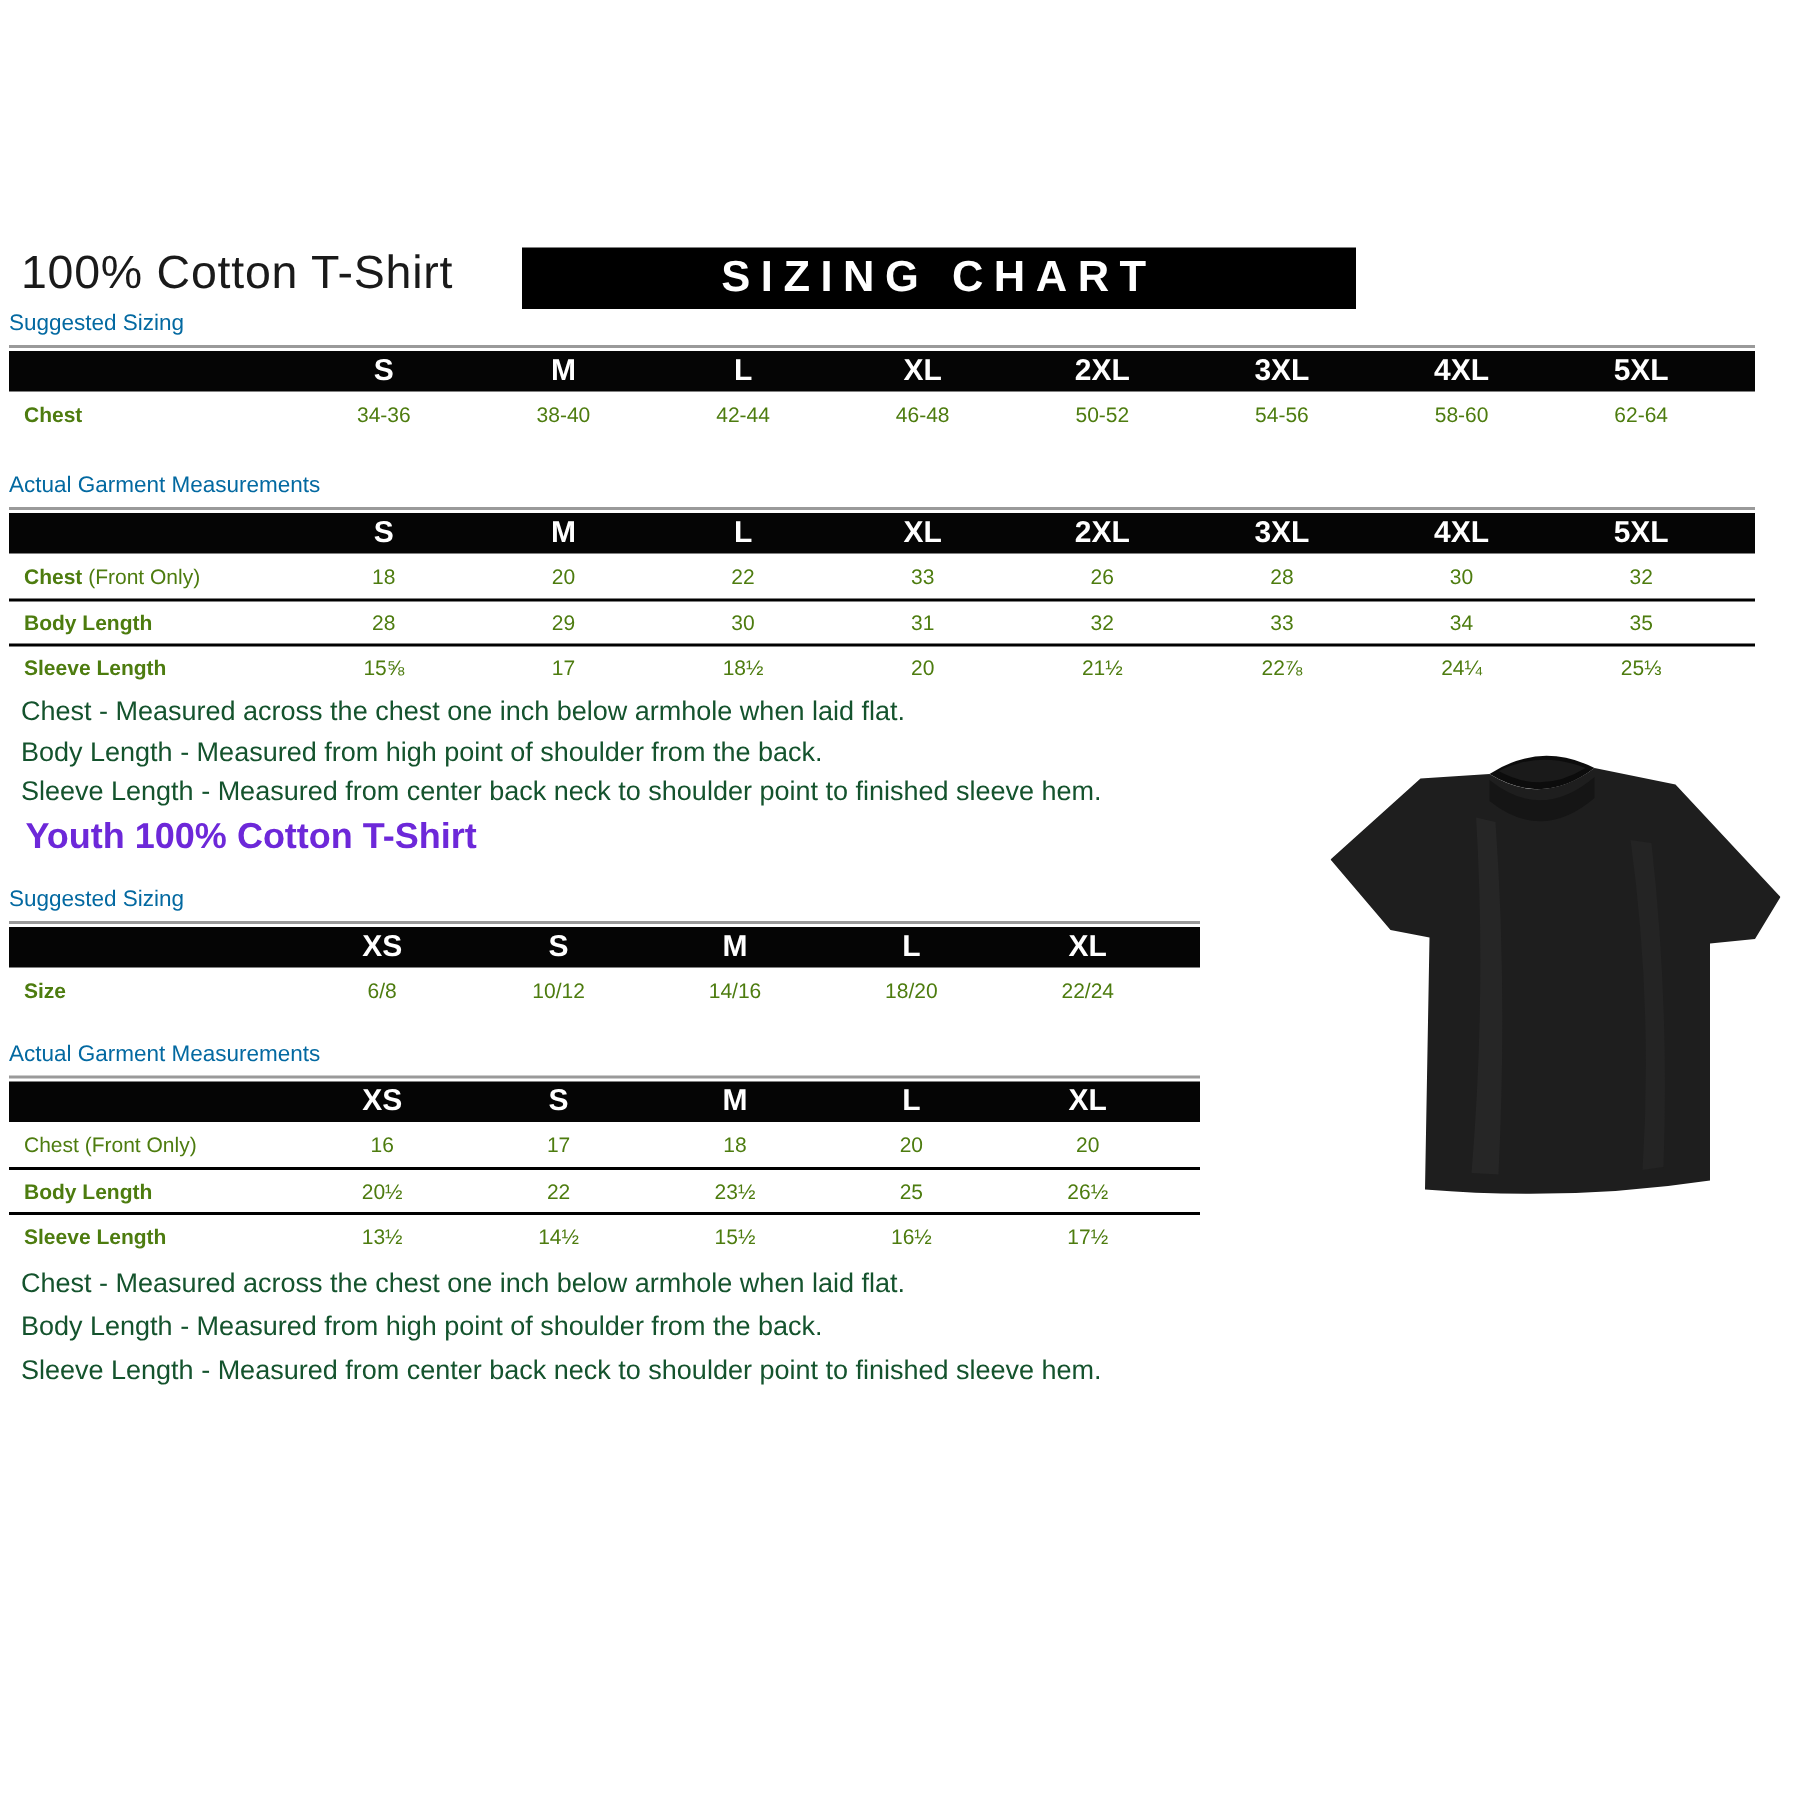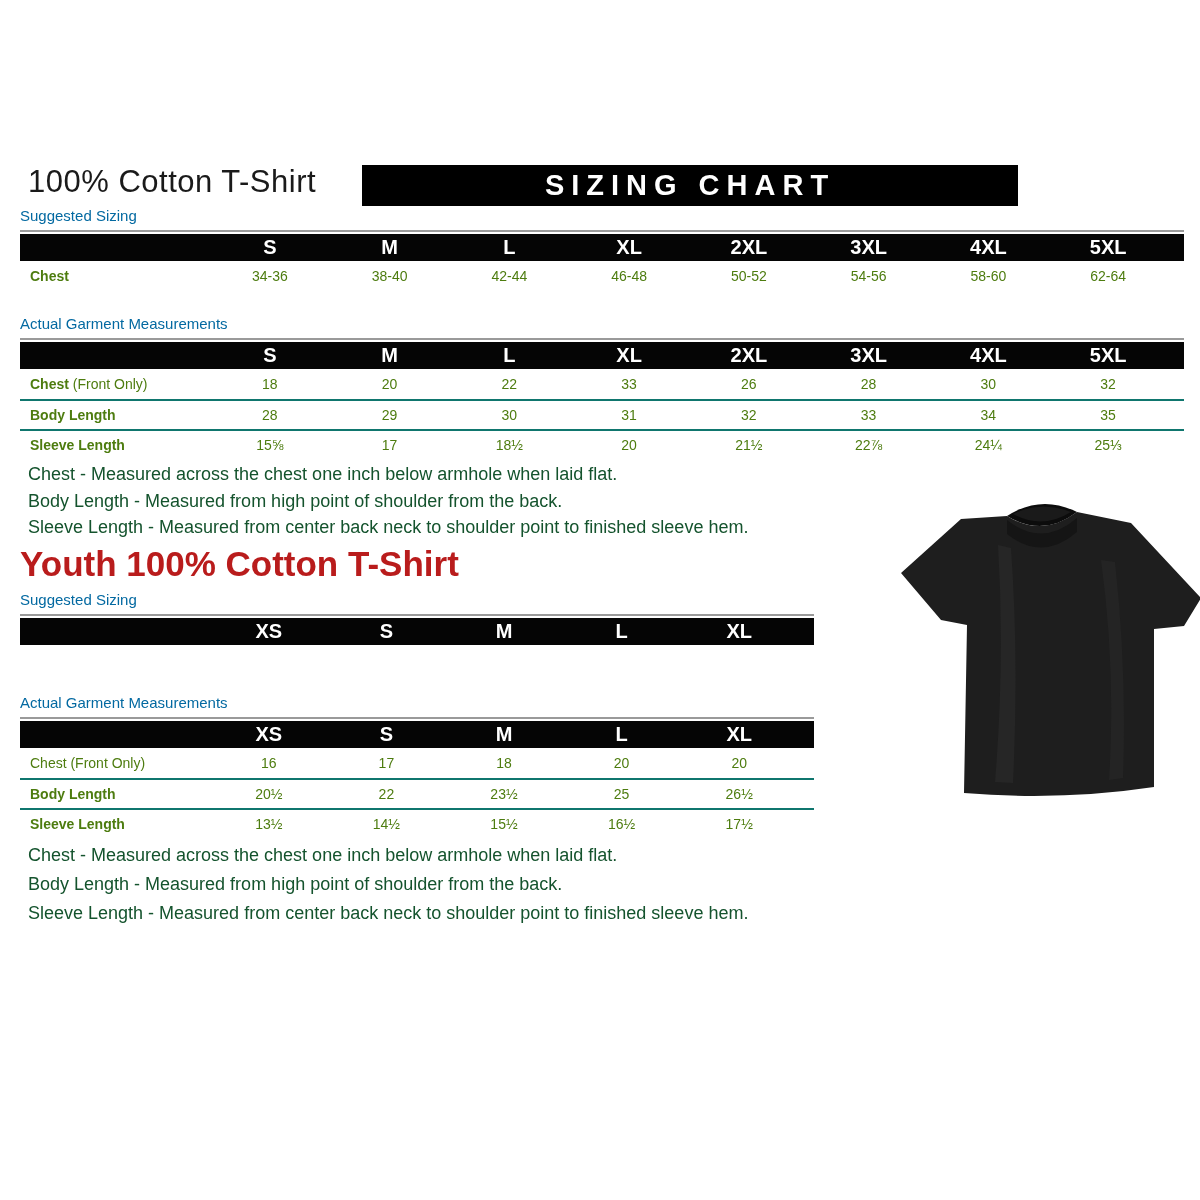--- a/index.html
+++ b/index.html
@@ -2,50 +2,50 @@
 <html><head>
 <meta charset="utf-8">
 <style>
   html,body { margin:0; padding:0; }
   body {
     width:1200px; height:1200px; position:relative;
     background:#ffffff; color:#111;
     font-family:"Liberation Sans","DejaVu Sans",sans-serif;
     overflow:hidden;
   }
-  .abs { position:absolute;margin-left:14px; }
+  .abs { position:absolute; }
 
   .main-title {
     left:14px; top:164px; font-size:31px; letter-spacing:0.5px; color:#1a1a1a;
   }
   .banner {
-    left:348px; top:165px; width:656px; height:41px;
+    left:348px; top:165px; width:556px; height:41px;
     background:#000; color:#fff; display:flex; align-items:center; justify-content:center;
     font-weight:bold; font-size:29px; letter-spacing:7px;
   }
   .section-label { font-size:15px; color:#0369a1; }
-  .youth-title { left:6px; top:544px; font-size:35px; font-weight:bold; color:#b91c1c; }
+  .youth-title { left:17px; top:544px; font-size:24px; font-weight:bold; color:#6d28d9; }
 
   .sizetable {
     border-top:2px solid #9a9a9a;
     box-sizing:border-box;
     background:#fff;
   }
   .thead, .trow {
     display:grid; align-items:center;
     box-sizing:border-box; padding-right:16px;
   }
   .cols8 .thead, .cols8 .trow { grid-template-columns:190px repeat(8,1fr); }
   .cols5 .thead, .cols5 .trow { grid-template-columns:190px repeat(5,1fr); }
   .thead {
     background:#050505; color:#fff; height:27px;
     font-weight:bold; font-size:20px; margin-top:2px;
   }
   .trow { height:30px; font-size:14px; color:#4d7c0f; }
-  .trow + .trow { border-top:2px solid #0f766e; }
+  .trow + .trow { border-top:2px solid #000000; }
   .cell { text-align:center; white-space:nowrap; }
   .cell.label { text-align:left; padding-left:10px; }
   .cell.label b { font-weight:bold; }
 
   .notes { font-size:18px; color:#14532d; }
   .notes .note-line { padding-left:0; }
   .notes-a .note-line { line-height:26.5px; }
   .notes-b .note-line { line-height:29px; }
 
   .tshirt { left:887px; top:500px; width:300px; height:304px; }
@@ -143,20 +143,28 @@
 <div class="abs section-label" style="left:6px; top:591px;">Suggested Sizing</div>
 
 <div class="abs sizetable cols5" style="left:6px; top:614px; width:794px;">
     <div class="thead">
       <div class="cell label"></div>
       <div class="cell">XS</div>
       <div class="cell">S</div>
       <div class="cell">M</div>
       <div class="cell">L</div>
       <div class="cell">XL</div>
+    </div>
+    <div class="trow">
+      <div class="cell label"><b>Size</b></div>
+      <div class="cell">6/8</div>
+      <div class="cell">10/12</div>
+      <div class="cell">14/16</div>
+      <div class="cell">18/20</div>
+      <div class="cell">22/24</div>
     </div>
   </div>
 
 <div class="abs section-label" style="left:6px; top:694px;">Actual Garment Measurements</div>
 
 <div class="abs sizetable cols5" style="left:6px; top:717px; width:794px;">
     <div class="thead">
       <div class="cell label"></div>
       <div class="cell">XS</div>
       <div class="cell">S</div>

